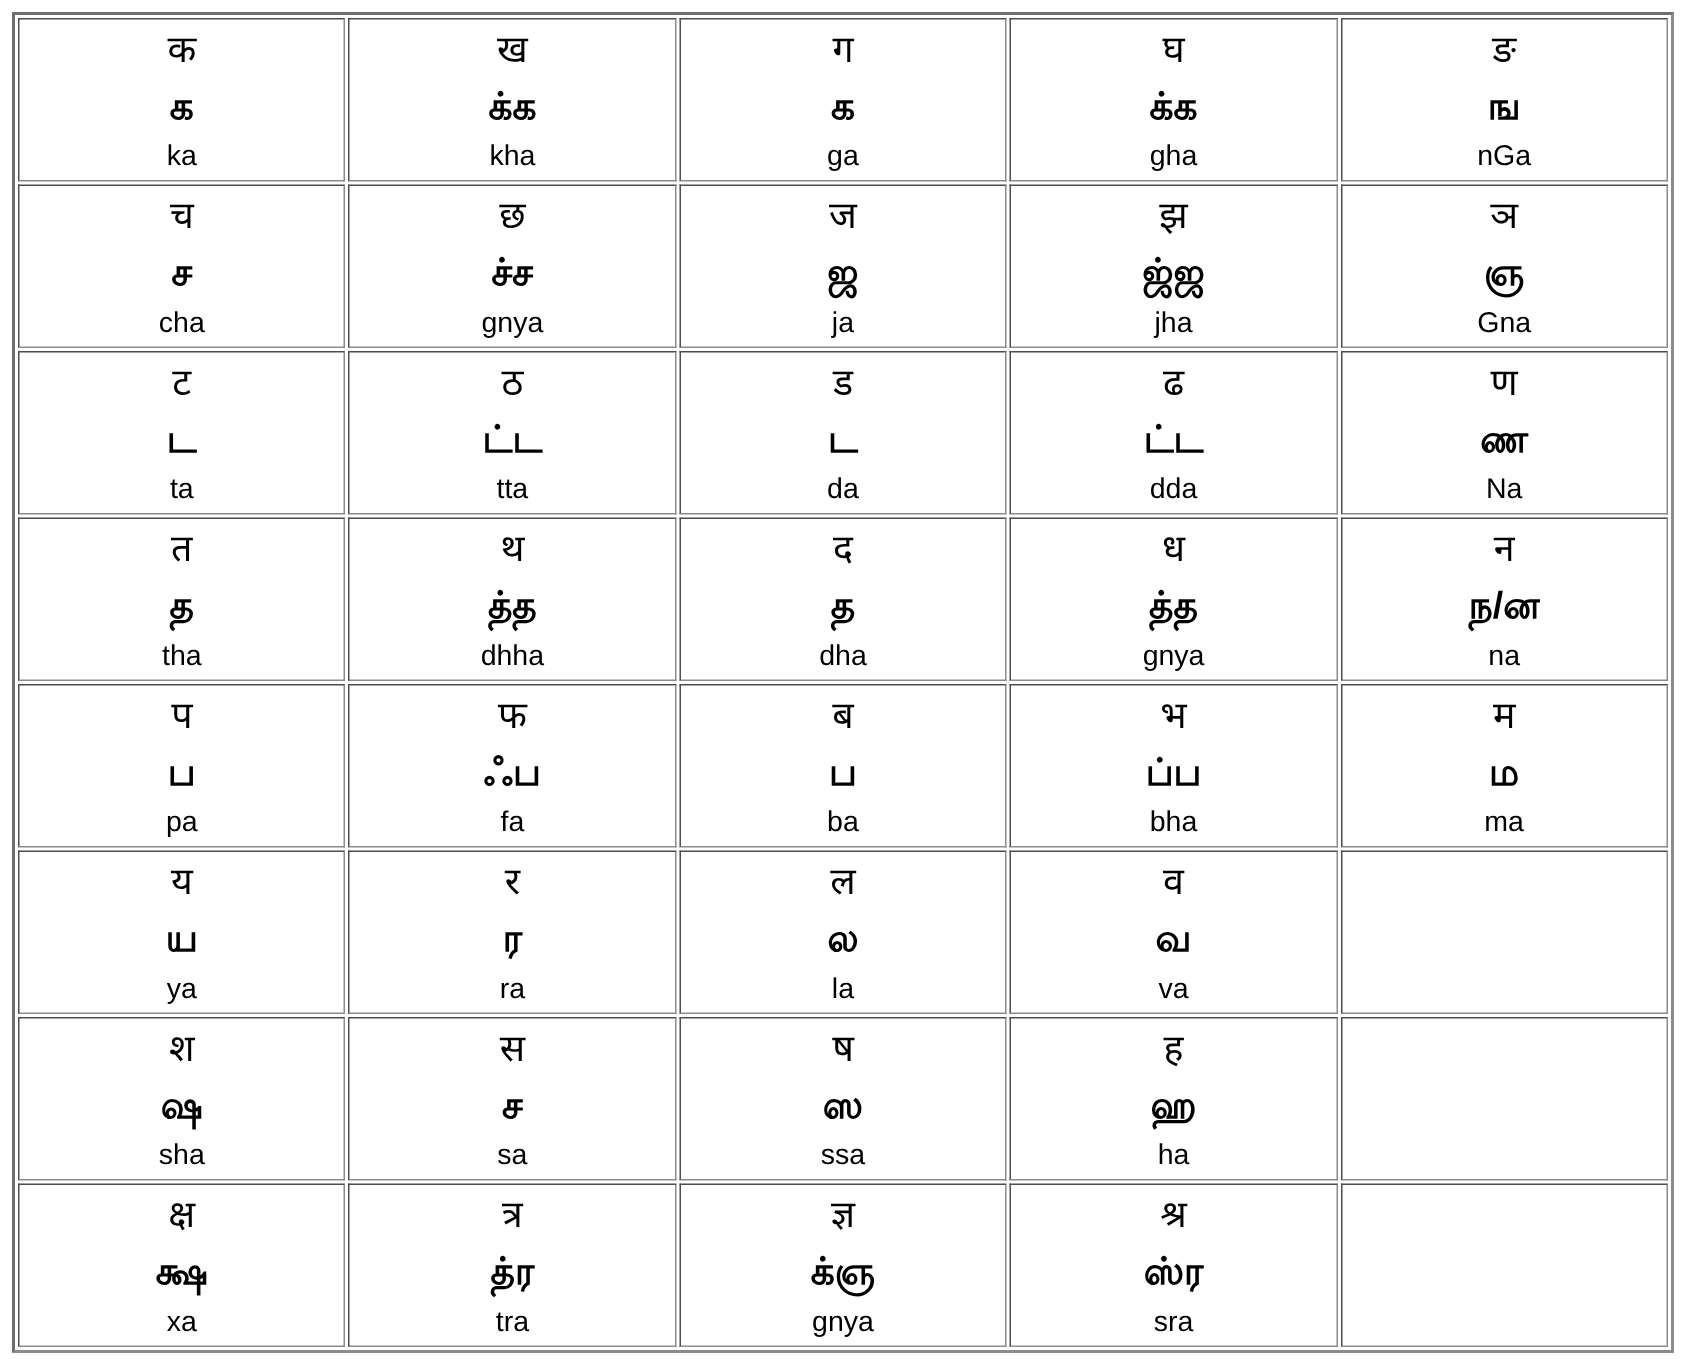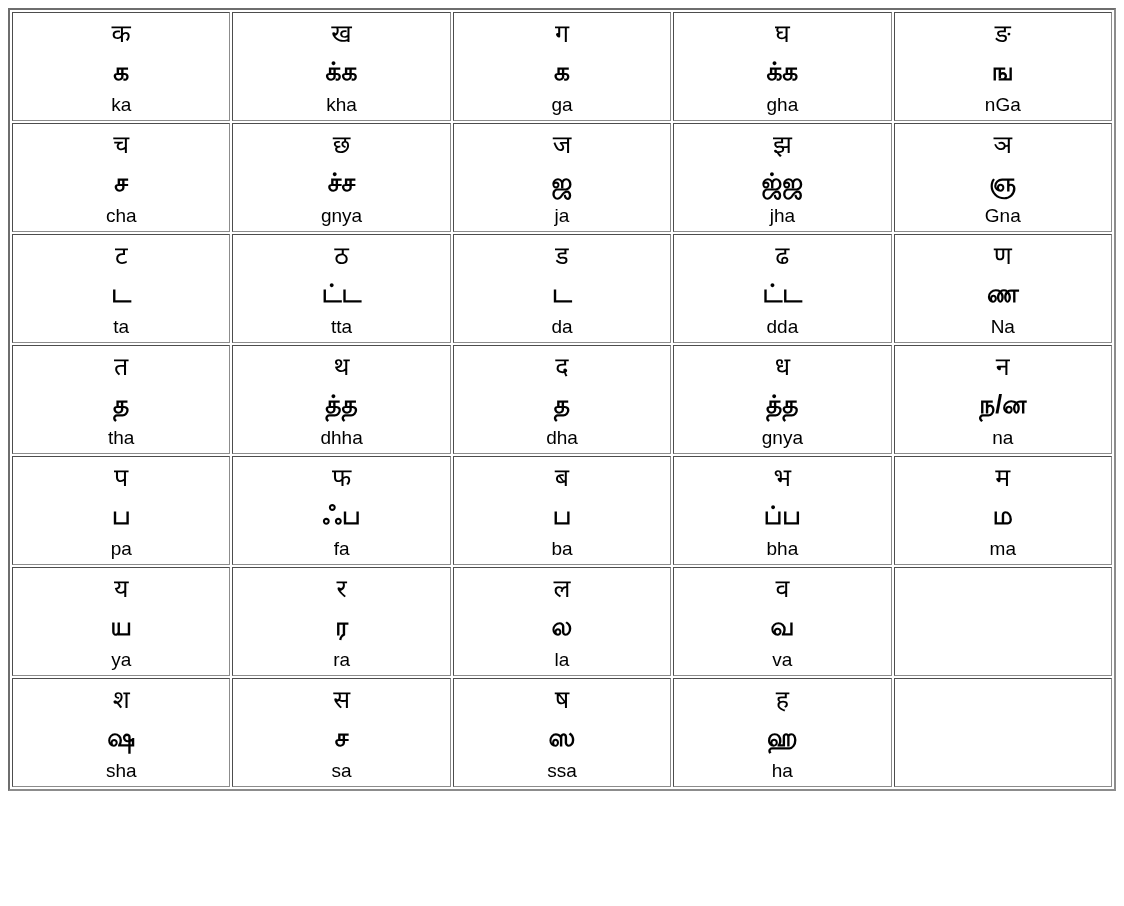--- a/index.html
+++ b/index.html
@@ -236,15 +236,38 @@
             <div class="tamil">ஸ</div>
             <div class="roman">ssa</div>
           </td>
           <td>
             <div class="deva">ह</div>
             <div class="tamil">ஹ</div>
             <div class="roman">ha</div>
           </td>
           <td></td>
         </tr>
+        <tr>
+          <td>
+            <div class="deva">क्ष</div>
+            <div class="tamil">க்ஷ</div>
+            <div class="roman">xa</div>
+          </td>
+          <td>
+            <div class="deva">त्र</div>
+            <div class="tamil">த்ர</div>
+            <div class="roman">tra</div>
+          </td>
+          <td>
+            <div class="deva">ज्ञ</div>
+            <div class="tamil">க்ஞ</div>
+            <div class="roman">gnya</div>
+          </td>
+          <td>
+            <div class="deva">श्र</div>
+            <div class="tamil">ஸ்ர</div>
+            <div class="roman">sra</div>
+          </td>
+          <td></td>
+        </tr>
       </tbody>
   </table>
 </div>
 
 </body></html>

